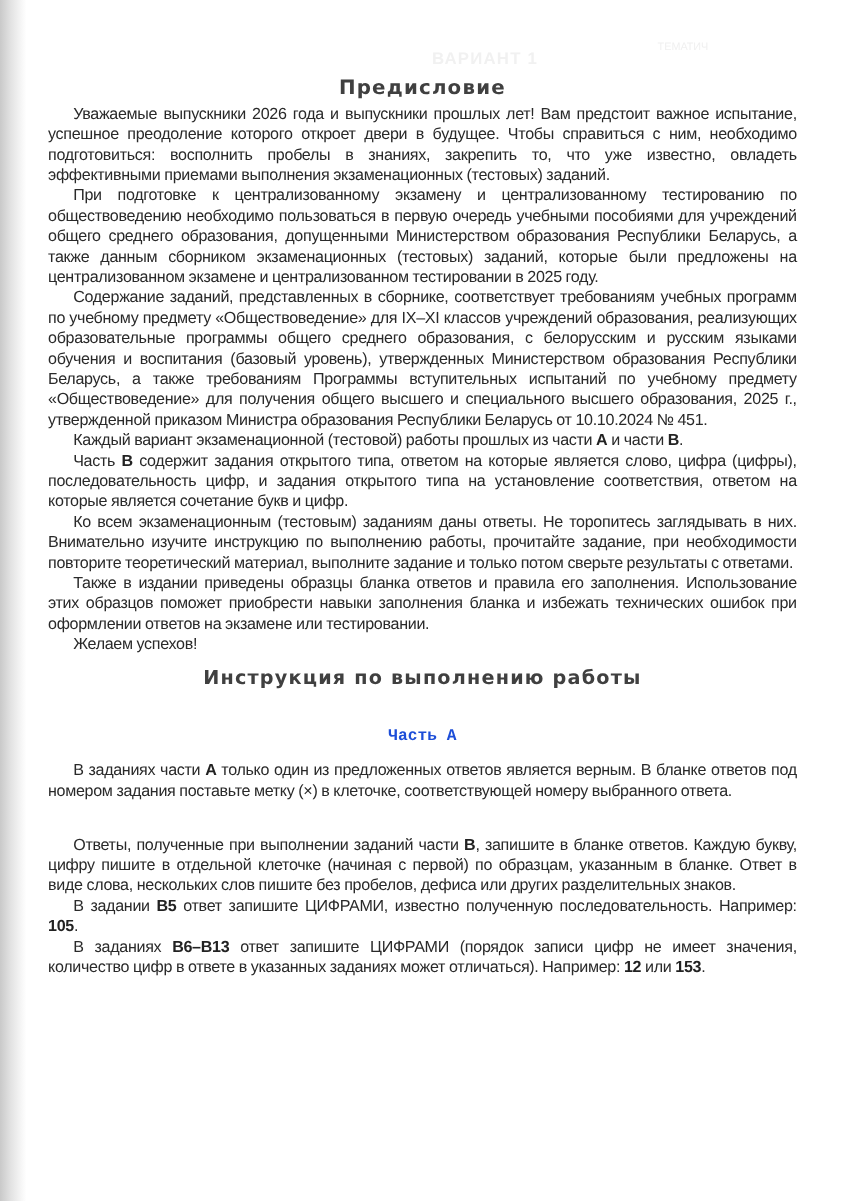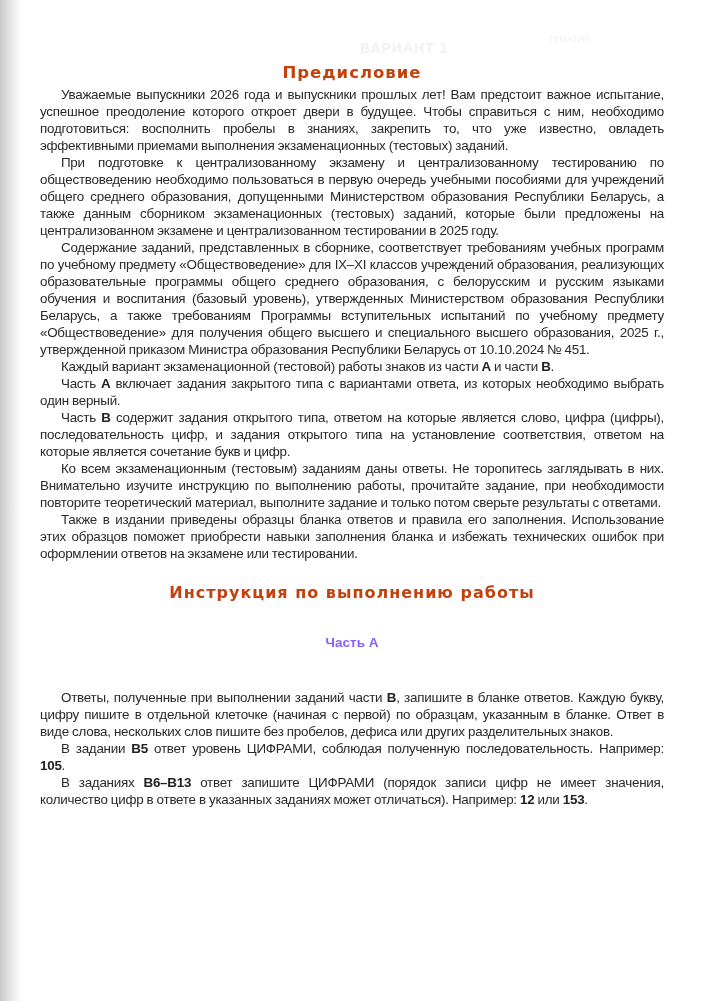--- a/index.html
+++ b/index.html
@@ -19,28 +19,28 @@
     font-size: 14px; font-weight: bold; color: #f1f1f1; letter-spacing: 1px;
   }
   .ghost-header-left {
     position: absolute; top: 34px; left: 548px; font-size: 9px; color: #f0f0f0;
   }
   .page {
     position: absolute; left: 40px; top: 60px; width: 624px;
   }
   h1, h2 {
     font-family: "DejaVu Sans", sans-serif;
-    font-weight: bold; text-align: center; color: #c2410c;
+    font-weight: bold; text-align: center; color: #404040;
     margin: 0; letter-spacing: 1px;
   }
   h1 { font-size: 16.5px; height: 26px; line-height: 26px; }
-  h2 { font-size: 16px; height: 24px; line-height: 24px; margin-top: 19px; }
+  h2 { font-size: 16px; height: 24px; line-height: 24px; margin-top: 8px; }
   h3 {
-    font-family: Liberation Sans, sans-serif;
-    font-weight: bold; font-size: 13.5px; text-align: center; color: #8b5cf6;
+    font-family: Liberation Mono, monospace;
+    font-weight: bold; font-size: 13.5px; text-align: center; color: #1d4ed8;
     margin: 0; line-height: 20px;
   }
   p {
     margin: 0; font-size: 13.4px; line-height: 17px;
     text-align: justify; text-indent: 21px;
     letter-spacing: -0.25px; word-spacing: -0.3px;
   }
   p b { font-weight: bold; color: #222; }
   .gap-s { height: 8px; }
   .gap-l { height: 20px; }
@@ -52,35 +52,38 @@
 <div class="ghost-header">ВАРИАНТ 1</div>
 <div class="ghost-header-left">ТЕМАТИЧ</div>
 
 <div class="page">
   <section>
     <h1>Предисловие</h1>
     <div>
         <p><span>Уважаемые выпускники 2026 года и выпускники прошлых лет! Вам предстоит важное испытание, успешное преодоление которого откроет двери в будущее. Чтобы справиться с ним, необходимо подготовиться: восполнить пробелы в знаниях, закрепить то, что уже известно, овладеть эффективными приемами выполнения экзаменационных (тестовых) заданий.</span></p>
         <p><span>При подготовке к централизованному экзамену и централизованному тестированию по обществоведению необходимо пользоваться в первую очередь учебными пособиями для учреждений общего среднего образования, допущенными Министерством образования Республики Беларусь, а также данным сборником экзаменационных (тестовых) заданий, которые были предложены на централизованном экзамене и централизованном тестировании в 2025 году.</span></p>
         <p><span>Содержание заданий, представленных в сборнике, соответствует требованиям учебных программ по учебному предмету «Обществоведение» для IX–XI классов учреждений образования, реализующих образовательные программы общего среднего образования, с белорусским и русским языками обучения и воспитания (базовый уровень), утвержденных Министерством образования Республики Беларусь, а также требованиям Программы вступительных испытаний по учебному предмету «Обществоведение» для получения общего высшего и специального высшего образования, 2025 г., утвержденной приказом Министра образования Республики Беларусь от 10.10.2024 № 451.</span></p>
-        <p><span>Каждый вариант экзаменационной (тестовой) работы знаков из части </span><b>А</b><span> и части </span><b>В</b><span>.</span></p>
-        <p><span>Часть </span><b>А</b><span> включает задания закрытого типа с вариантами ответа, из которых необходимо выбрать один верный.</span></p>
+        <p><span>Каждый вариант экзаменационной (тестовой) работы прошлых из части </span><b>А</b><span> и части </span><b>В</b><span>.</span></p>
         <p><span>Часть </span><b>В</b><span> содержит задания открытого типа, ответом на которые является слово, цифра (цифры), последовательность цифр, и задания открытого типа на установление соответствия, ответом на которые является сочетание букв и цифр.</span></p>
         <p><span>Ко всем экзаменационным (тестовым) заданиям даны ответы. Не торопитесь заглядывать в них. Внимательно изучите инструкцию по выполнению работы, прочитайте задание, при необходимости повторите теоретический материал, выполните задание и только потом сверьте результаты с ответами.</span></p>
         <p><span>Также в издании приведены образцы бланка ответов и правила его заполнения. Использование этих образцов поможет приобрести навыки заполнения бланка и избежать технических ошибок при оформлении ответов на экзамене или тестировании.</span></p>
+        <p><span>Желаем успехов!</span></p>
       </div>
   </section>
 
   <section>
     <h2>Инструкция по выполнению работы</h2>
     <div class="gap-s"></div>
     <div class="gap-l"></div>
     <h3>Часть А</h3>
     <div class="gap-s"></div>
+    <div>
+        <p><span>В заданиях части </span><b>А</b><span> только один из предложенных ответов является верным. В бланке ответов под номером задания поставьте метку (×) в клеточке, соответствующей номеру выбранного ответа.</span></p>
+      </div>
     <div class="gap-l"></div>
     <div class="gap-s"></div>
     <div>
         <p><span>Ответы, полученные при выполнении заданий части </span><b>В</b><span>, запишите в бланке ответов. Каждую букву, цифру пишите в отдельной клеточке (начиная с первой) по образцам, указанным в бланке. Ответ в виде слова, нескольких слов пишите без пробелов, дефиса или других разделительных знаков.</span></p>
-        <p><span>В задании </span><b>В5</b><span> ответ уровень ЦИФРАМИ, соблюдая полученную последовательность. Например: </span><b>105</b><span>.</span></p>
+        <p><span>В задании </span><b>В5</b><span> ответ запишите ЦИФРАМИ, известно полученную последовательность. Например: </span><b>105</b><span>.</span></p>
         <p><span>В заданиях </span><b>В6–В13</b><span> ответ запишите ЦИФРАМИ (порядок записи цифр не имеет значения, количество цифр в ответе в указанных заданиях может отличаться). Например: </span><b>12</b><span> или </span><b>153</b><span>.</span></p>
       </div>
   </section>
 </div>
 
 </body></html>

